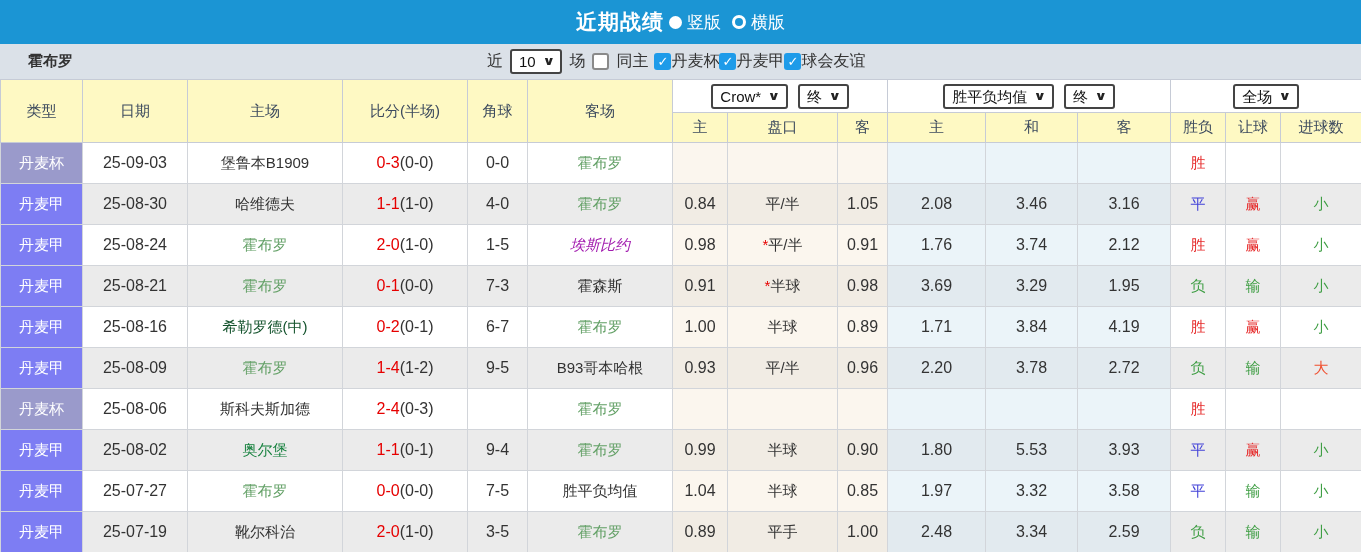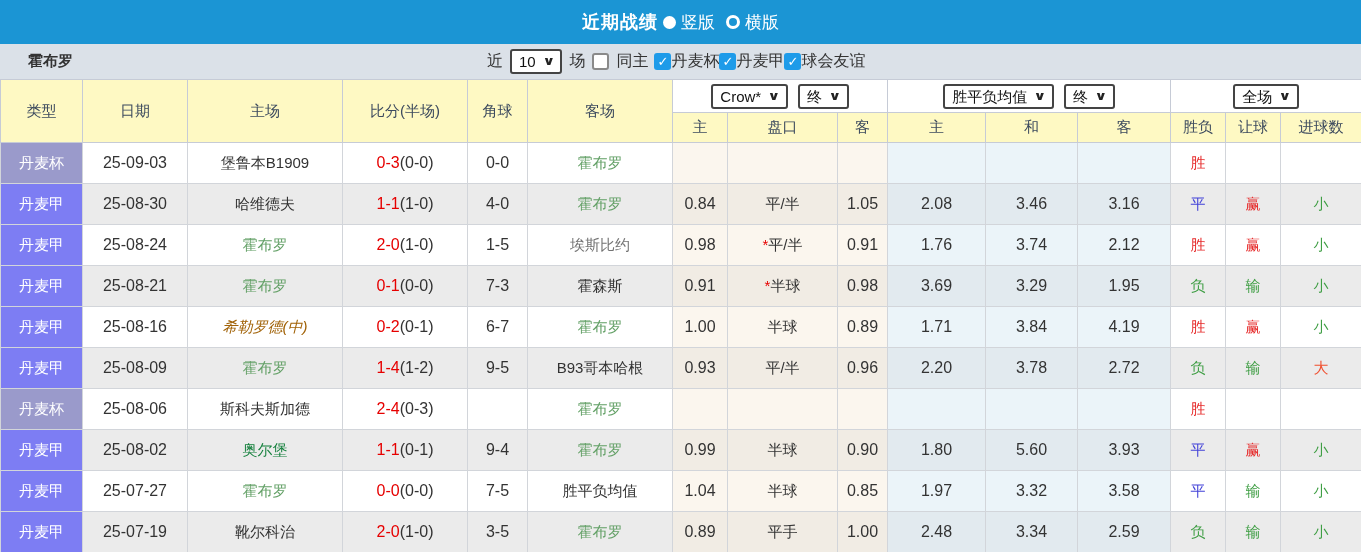--- a/index.html
+++ b/index.html
@@ -6,21 +6,21 @@
   body {
     width: 1361px; height: 552px; overflow: hidden;
     font-family: "Liberation Sans", "DejaVu Sans", sans-serif;
     background: #fff;
   }
   
   .title-bar {
     height: 44px; background: #1b95d4; color: #fff;
     display: flex; align-items: center; justify-content: center; gap: 5px;
   }
-  .title-bar .title { font-size: 18px; font-weight: bold; letter-spacing: 1px; }
+  .title-bar .title { font-size: 21px; font-weight: bold; letter-spacing: 1px; }
   .radio-group { display: inline-flex; align-items: center; gap: 5px; cursor: pointer; }
   .radio-dot { width: 13px; height: 13px; border-radius: 50%; background: #fff; display: inline-block; }
   .radio-ring { width: 14px; height: 14px; border-radius: 50%; border: 3px solid #fff; background: transparent; display: inline-block; }
   .radio-group .lbl { font-size: 17px; }
   .radio-group.second { margin-left: 6px; }
   
   .filter-bar {
     height: 35px; background: #dbe1e8; position: relative;
     display: flex; align-items: center;
   }
@@ -211,21 +211,21 @@
         <td class="cn" style="color: rgb(67, 67, 216);">平</td>
         <td class="cn" style="color: rgb(230, 43, 43);">赢</td>
         <td class="cn" style="color: rgb(63, 158, 68);">小</td>
       </tr>
       <tr>
         <td class="cell-type" style="background: rgb(125, 125, 243);">丹麦甲</td>
         <td>25-08-24</td>
         <td class="cn" style="color: rgb(99, 160, 102);">霍布罗</td>
         <td><span style="color: rgb(230, 0, 0);">2-0</span><span>(1-0)</span></td>
         <td>1-5</td>
-        <td class="cn" style="color: #737373;">埃斯比约</td>
+        <td class="cn" style="color: #a21caf; font-style: italic;">埃斯比约</td>
         <td class="col-odds">0.98</td>
         <td class="col-odds cn"><span style="color: rgb(230, 0, 0);">*</span>平/半</td>
         <td class="col-odds">0.91</td>
         <td class="col-avg">1.76</td>
         <td class="col-avg">3.74</td>
         <td class="col-avg">2.12</td>
         <td class="cn" style="color: rgb(230, 43, 43);">胜</td>
         <td class="cn" style="color: rgb(230, 43, 43);">赢</td>
         <td class="cn" style="color: rgb(63, 158, 68);">小</td>
       </tr>
@@ -242,21 +242,21 @@
         <td class="col-avg">3.69</td>
         <td class="col-avg">3.29</td>
         <td class="col-avg">1.95</td>
         <td class="cn" style="color: rgb(63, 158, 68);">负</td>
         <td class="cn" style="color: rgb(63, 158, 68);">输</td>
         <td class="cn" style="color: rgb(63, 158, 68);">小</td>
       </tr>
       <tr>
         <td class="cell-type" style="background: rgb(125, 125, 243);">丹麦甲</td>
         <td>25-08-16</td>
-        <td class="cn" style="color: #a16207; font-style: italic;">希勒罗德(中)</td>
+        <td class="cn" style="color: #14532d;">希勒罗德(中)</td>
         <td><span style="color: rgb(230, 0, 0);">0-2</span><span>(0-1)</span></td>
         <td>6-7</td>
         <td class="cn" style="color: rgb(99, 160, 102);">霍布罗</td>
         <td class="col-odds">1.00</td>
         <td class="col-odds cn">半球</td>
         <td class="col-odds">0.89</td>
         <td class="col-avg">1.71</td>
         <td class="col-avg">3.84</td>
         <td class="col-avg">4.19</td>
         <td class="cn" style="color: rgb(230, 43, 43);">胜</td>
@@ -301,21 +301,21 @@
         <td class="cell-type" style="background: rgb(125, 125, 243);">丹麦甲</td>
         <td>25-08-02</td>
         <td class="cn" style="color: #15803d;">奥尔堡</td>
         <td><span style="color: rgb(230, 0, 0);">1-1</span><span>(0-1)</span></td>
         <td>9-4</td>
         <td class="cn" style="color: rgb(99, 160, 102);">霍布罗</td>
         <td class="col-odds">0.99</td>
         <td class="col-odds cn">半球</td>
         <td class="col-odds">0.90</td>
         <td class="col-avg">1.80</td>
-        <td class="col-avg">5.60</td>
+        <td class="col-avg">5.53</td>
         <td class="col-avg">3.93</td>
         <td class="cn" style="color: rgb(67, 67, 216);">平</td>
         <td class="cn" style="color: rgb(230, 43, 43);">赢</td>
         <td class="cn" style="color: rgb(63, 158, 68);">小</td>
       </tr>
       <tr>
         <td class="cell-type" style="background: rgb(125, 125, 243);">丹麦甲</td>
         <td>25-07-27</td>
         <td class="cn" style="color: rgb(99, 160, 102);">霍布罗</td>
         <td><span style="color: rgb(230, 0, 0);">0-0</span><span>(0-0)</span></td>

